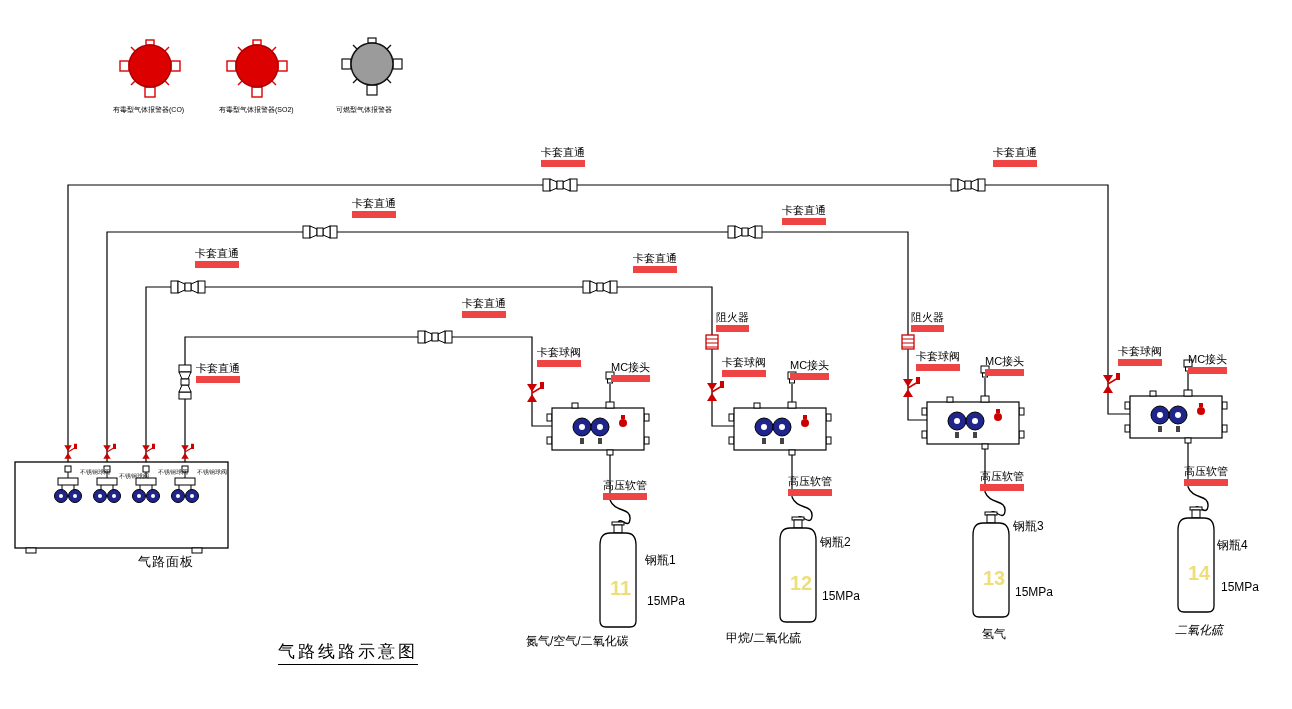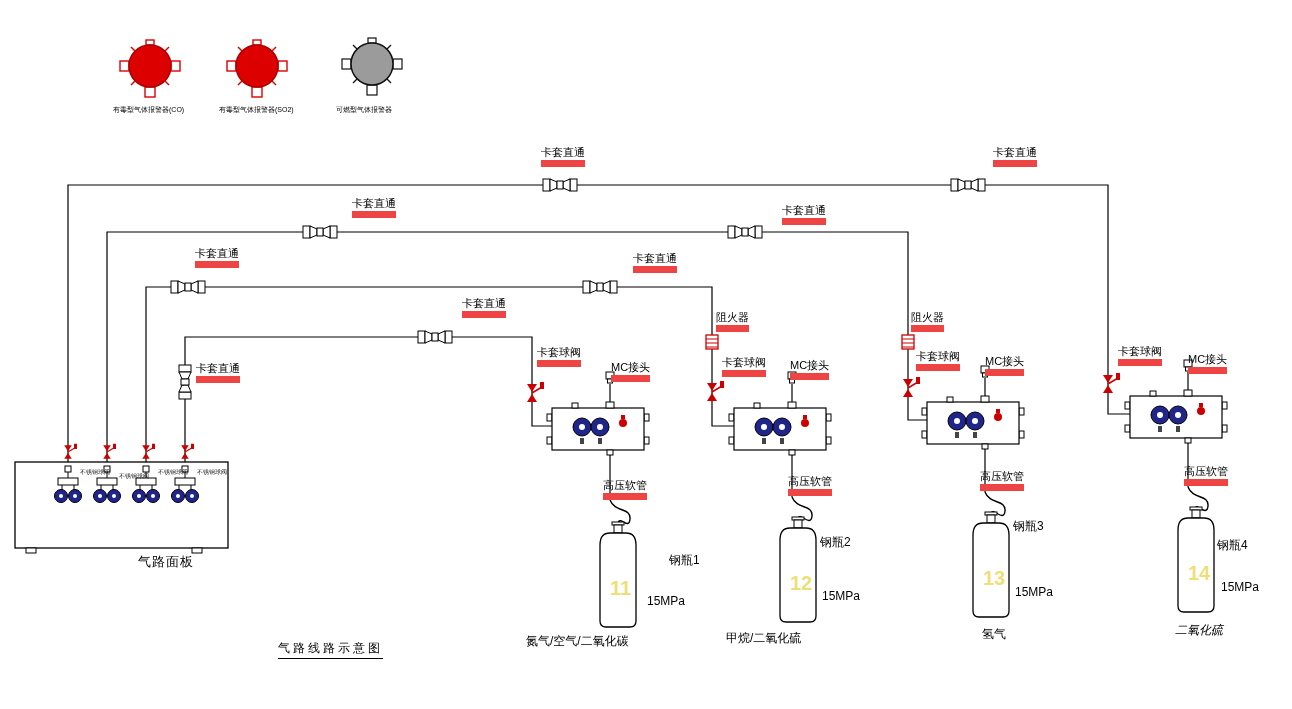--- a/index.html
+++ b/index.html
@@ -5,21 +5,21 @@
   html,body{margin:0;padding:0;background:#fff;}
   body{width:1292px;height:709px;overflow:hidden;font-family:"Liberation Sans",sans-serif;color:#000;}
   .canvas{position:relative;width:1292px;height:709px;background:#ffffff;}
   svg.layer{position:absolute;left:0;top:0;}
   .lbl{position:absolute;font-size:11px;line-height:1.15;white-space:nowrap;color:#000;}
   .ul{border-bottom:7px solid #ef4444;padding-bottom:1px;}
   .sm{font-size:7px;}
   .xs{font-size:6px;color:#222;}
   .md{font-size:12px;}
   .pn{font-size:13px;letter-spacing:1px;}
-  .title{font-size:12px;letter-spacing:3px;border-bottom:1.5px solid #000;padding-bottom:2px;}
+  .title{font-size:17px;letter-spacing:3px;border-bottom:1.5px solid #000;padding-bottom:2px;}
   .mark{font-weight:bold;opacity:.75;}
 </style>
 </head>
 <body>
 
 <div class="canvas">
 
   <svg class="layer" width="1292" height="709" viewBox="0 0 1292 709">
     <defs>
 
@@ -219,21 +219,21 @@
   <div class="lbl ul" style="left:1188px;top:353px;">MC接头</div>
 
   <div class="lbl ul" style="left:716px;top:311px;">阻火器</div>
   <div class="lbl ul" style="left:911px;top:311px;">阻火器</div>
 
   <div class="lbl ul" style="left:603px;top:479px;">高压软管</div>
   <div class="lbl ul" style="left:788px;top:475px;">高压软管</div>
   <div class="lbl ul" style="left:980px;top:470px;">高压软管</div>
   <div class="lbl ul" style="left:1184px;top:465px;">高压软管</div>
 
-  <div class="lbl md" style="left:645px;top:554px;margin-left:24px;">钢瓶1</div>
+  <div class="lbl md" style="left:645px;top:554px;">钢瓶1</div>
   <div class="lbl md" style="left:647px;top:595px;">15MPa</div>
   <div class="lbl md" style="left:820px;top:536px;">钢瓶2</div>
   <div class="lbl md" style="left:822px;top:590px;">15MPa</div>
   <div class="lbl md" style="left:1013px;top:520px;text-align:center;">钢瓶3</div>
   <div class="lbl md" style="left:1015px;top:586px;">15MPa</div>
   <div class="lbl md" style="left:1217px;top:539px;">钢瓶4</div>
   <div class="lbl md" style="left:1221px;top:581px;">15MPa</div>
 
   <div class="lbl md" style="left:526px;top:635px;">氮气/空气/二氧化碳</div>
   <div class="lbl md" style="left:726px;top:632px;">甲烷/二氧化硫</div>

